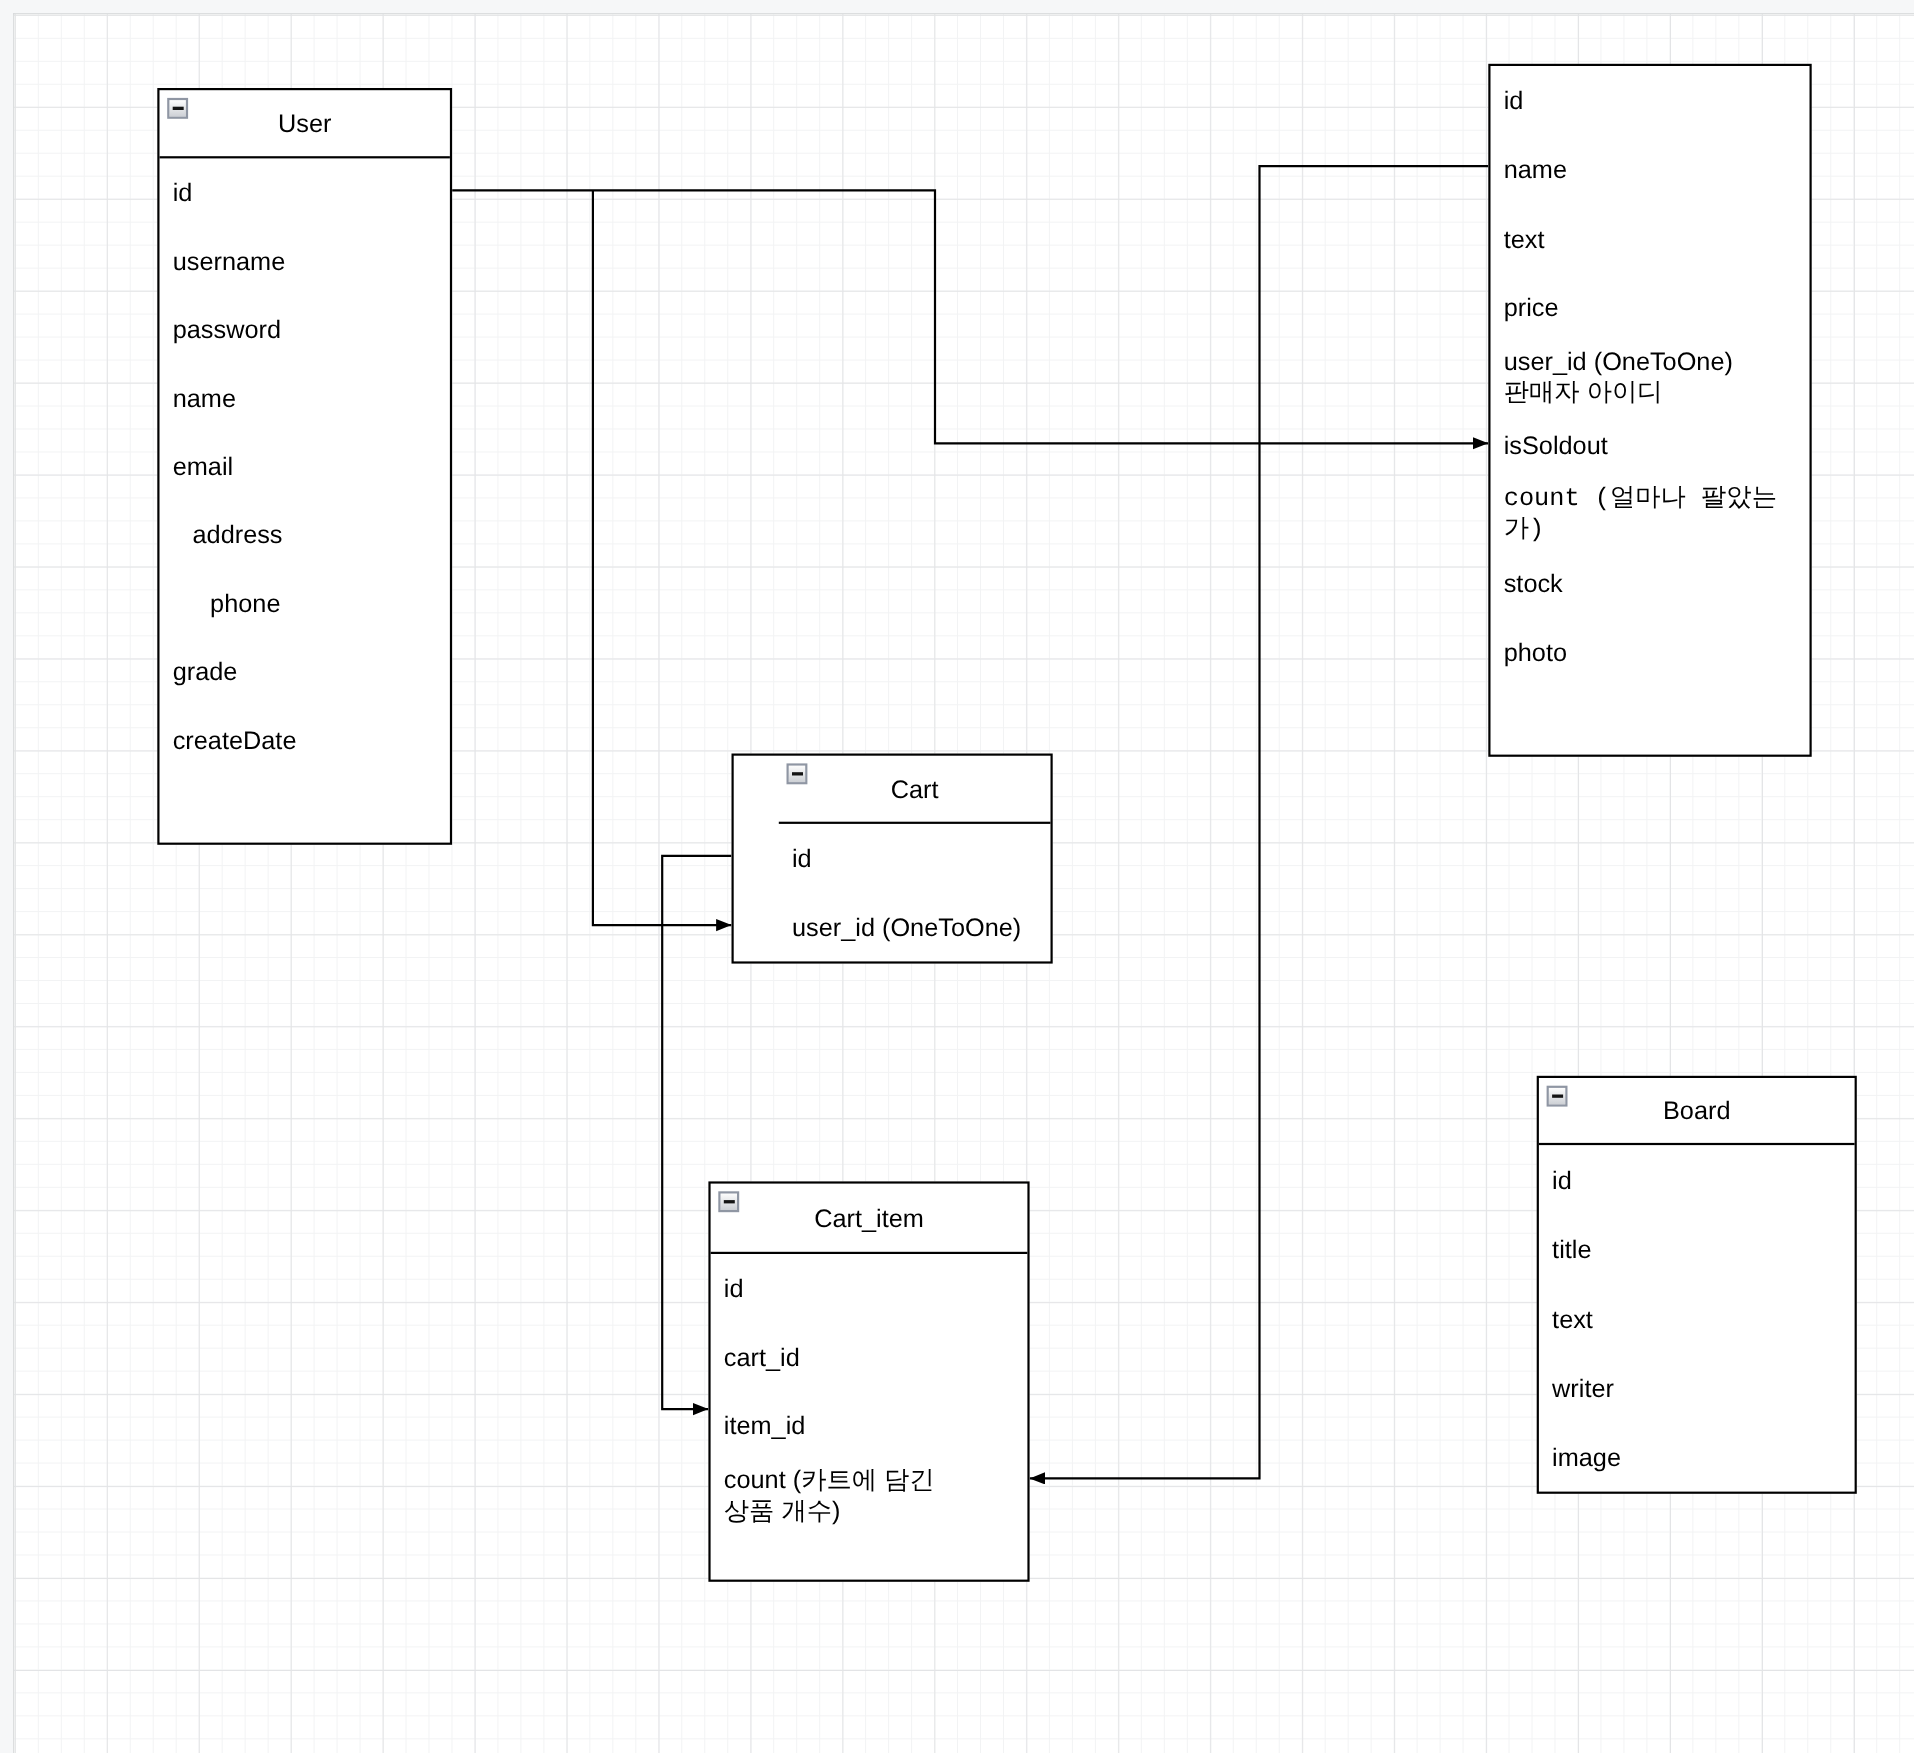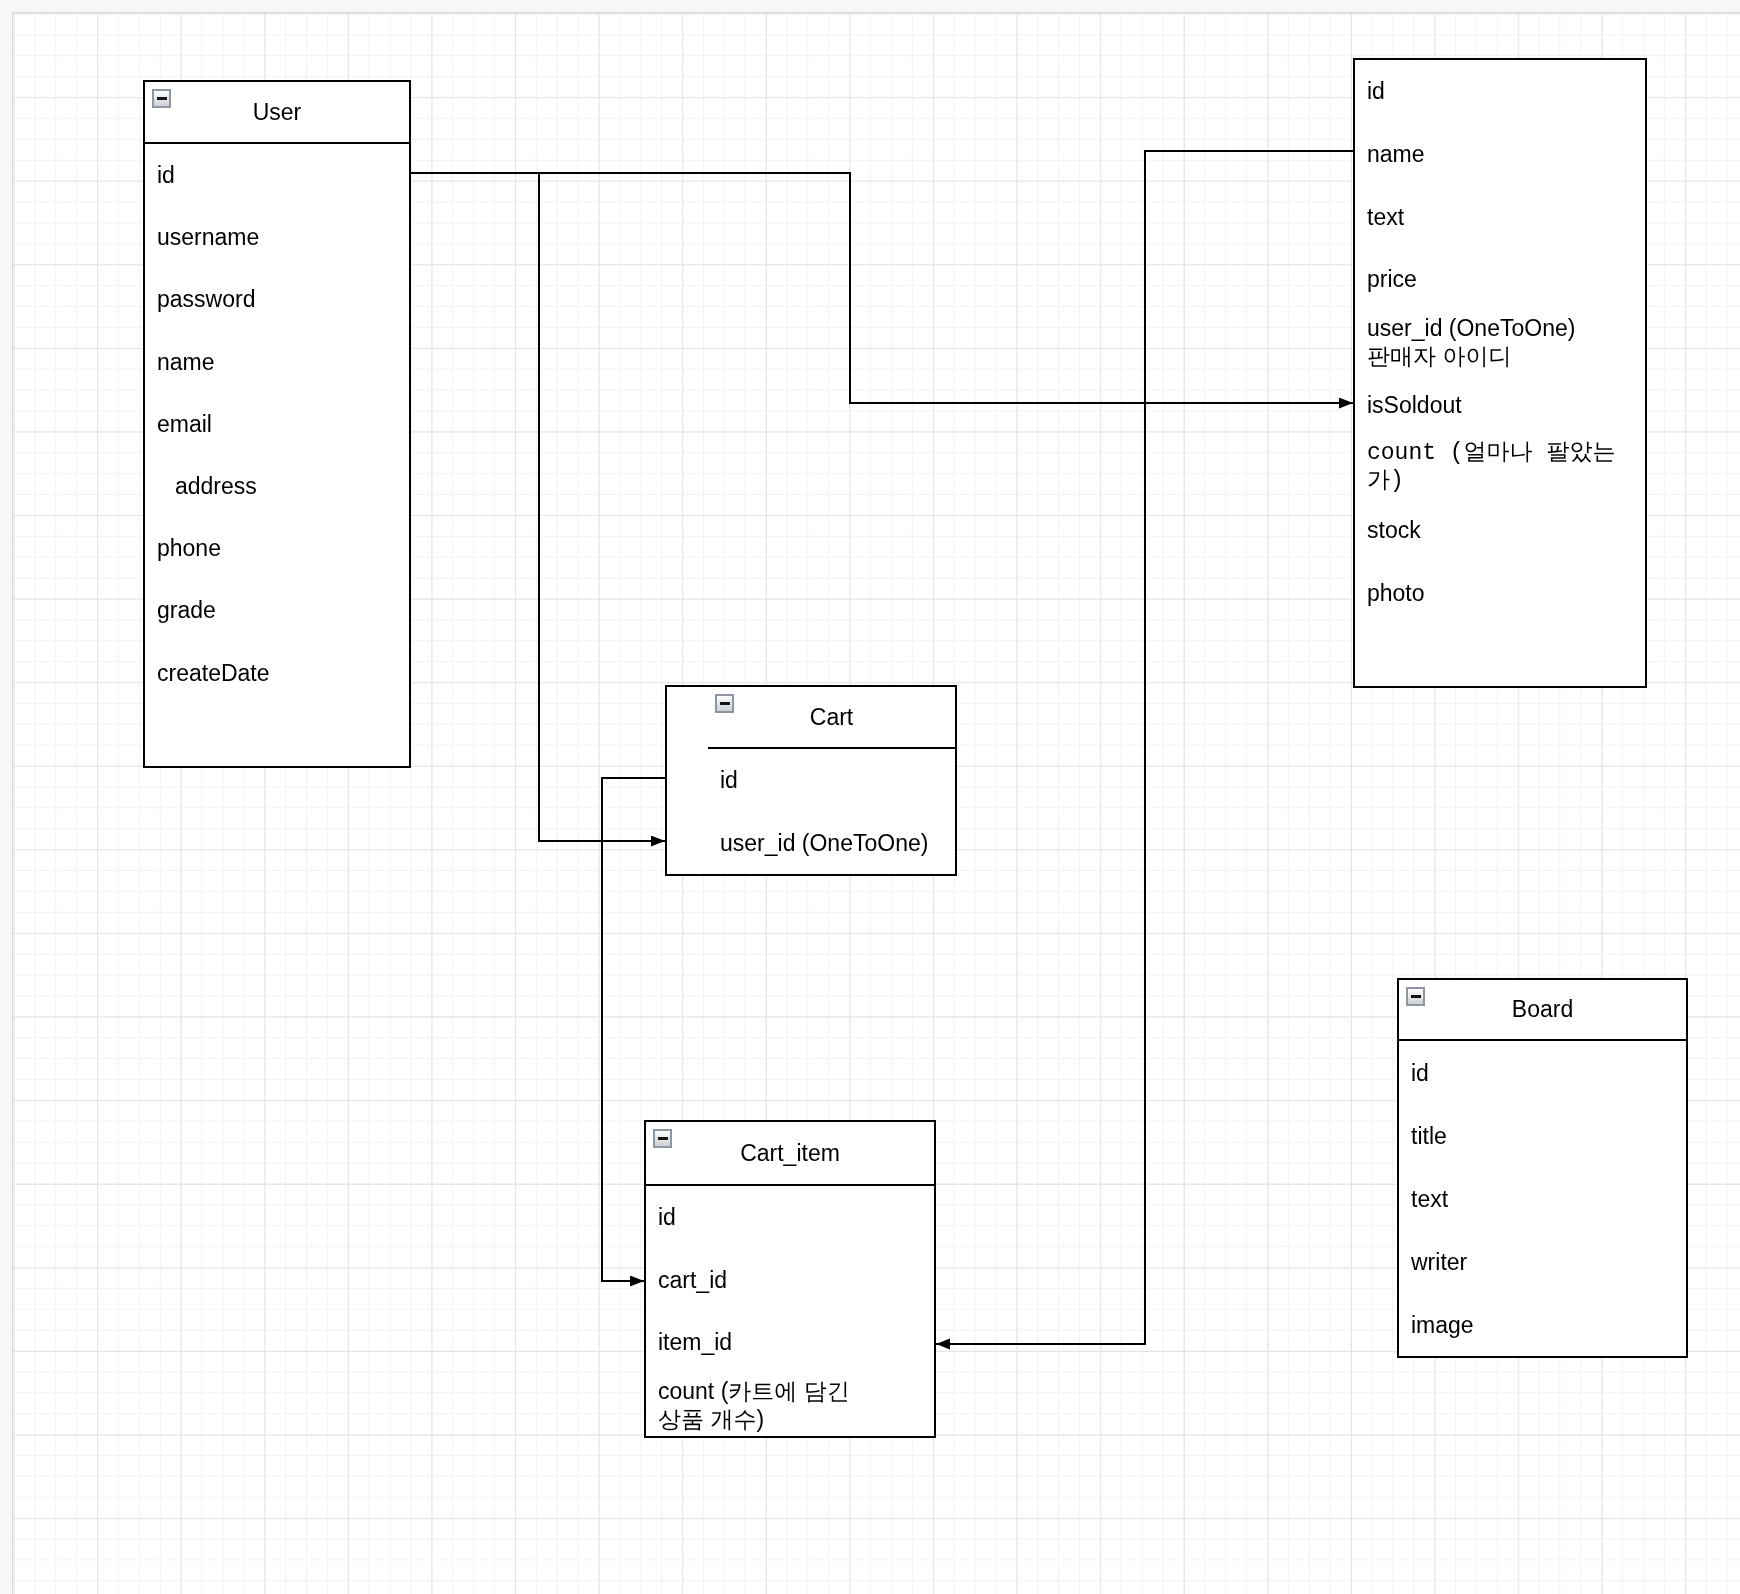--- a/index.html
+++ b/index.html
@@ -73,21 +73,21 @@
         </div>
         <span>User</span>
       </div>
       <div class="table-rows">
         <div class="table-row" style="height: 62.2px;"><span>id</span></div>
         <div class="table-row" style="height: 62.2px;"><span>username</span></div>
         <div class="table-row" style="height: 62.2px;"><span>password</span></div>
         <div class="table-row" style="height: 62.2px;"><span>name</span></div>
         <div class="table-row" style="height: 62.2px;"><span>email</span></div>
         <div class="table-row" style="height: 62.2px; margin-left: 18px;"><span>address</span></div>
-        <div class="table-row" style="height: 62.2px;"><span>phone</span></div>
+        <div class="table-row" style="height: 62.2px; margin-left: 34px;"><span>phone</span></div>
         <div class="table-row" style="height: 62.2px;"><span>grade</span></div>
         <div class="table-row" style="height: 62.2px;"><span>createDate</span></div>
       </div>
     </div>
     <div class="table-box" style="left: 1353px; top: 58px; width: 294px; height: 630.3px;">
       <div class="table-rows">
         <div class="table-row" style="height: 62.7px;"><span>id</span></div>
         <div class="table-row" style="height: 62.7px;"><span>name</span></div>
         <div class="table-row" style="height: 62.7px;"><span>text</span></div>
         <div class="table-row" style="height: 62.7px;"><span>price</span></div>
@@ -104,21 +104,21 @@
         <div class="collapse-icon">
           <div class="minus-bar"></div>
         </div>
         <span>Cart</span>
       </div>
       <div class="table-rows">
         <div class="table-row" style="height: 62.5px;"><span>id</span></div>
         <div class="table-row" style="height: 62.5px;"><span>user_id (OneToOne)</span></div>
       </div>
     </div>
-    <div class="table-box" style="left: 644px; top: 1120px; width: 292px; height: 318px;">
+    <div class="table-box" style="left: 644px; top: 1074px; width: 292px; height: 364px;">
       <div class="table-header" style="height: 64px;">
         <div class="collapse-icon">
           <div class="minus-bar"></div>
         </div>
         <span>Cart_item</span>
       </div>
       <div class="table-rows">
         <div class="table-row" style="height: 62.5px;"><span>id</span></div>
         <div class="table-row" style="height: 62.5px;"><span>cart_id</span></div>
         <div class="table-row" style="height: 62.5px;"><span>item_id</span></div>

